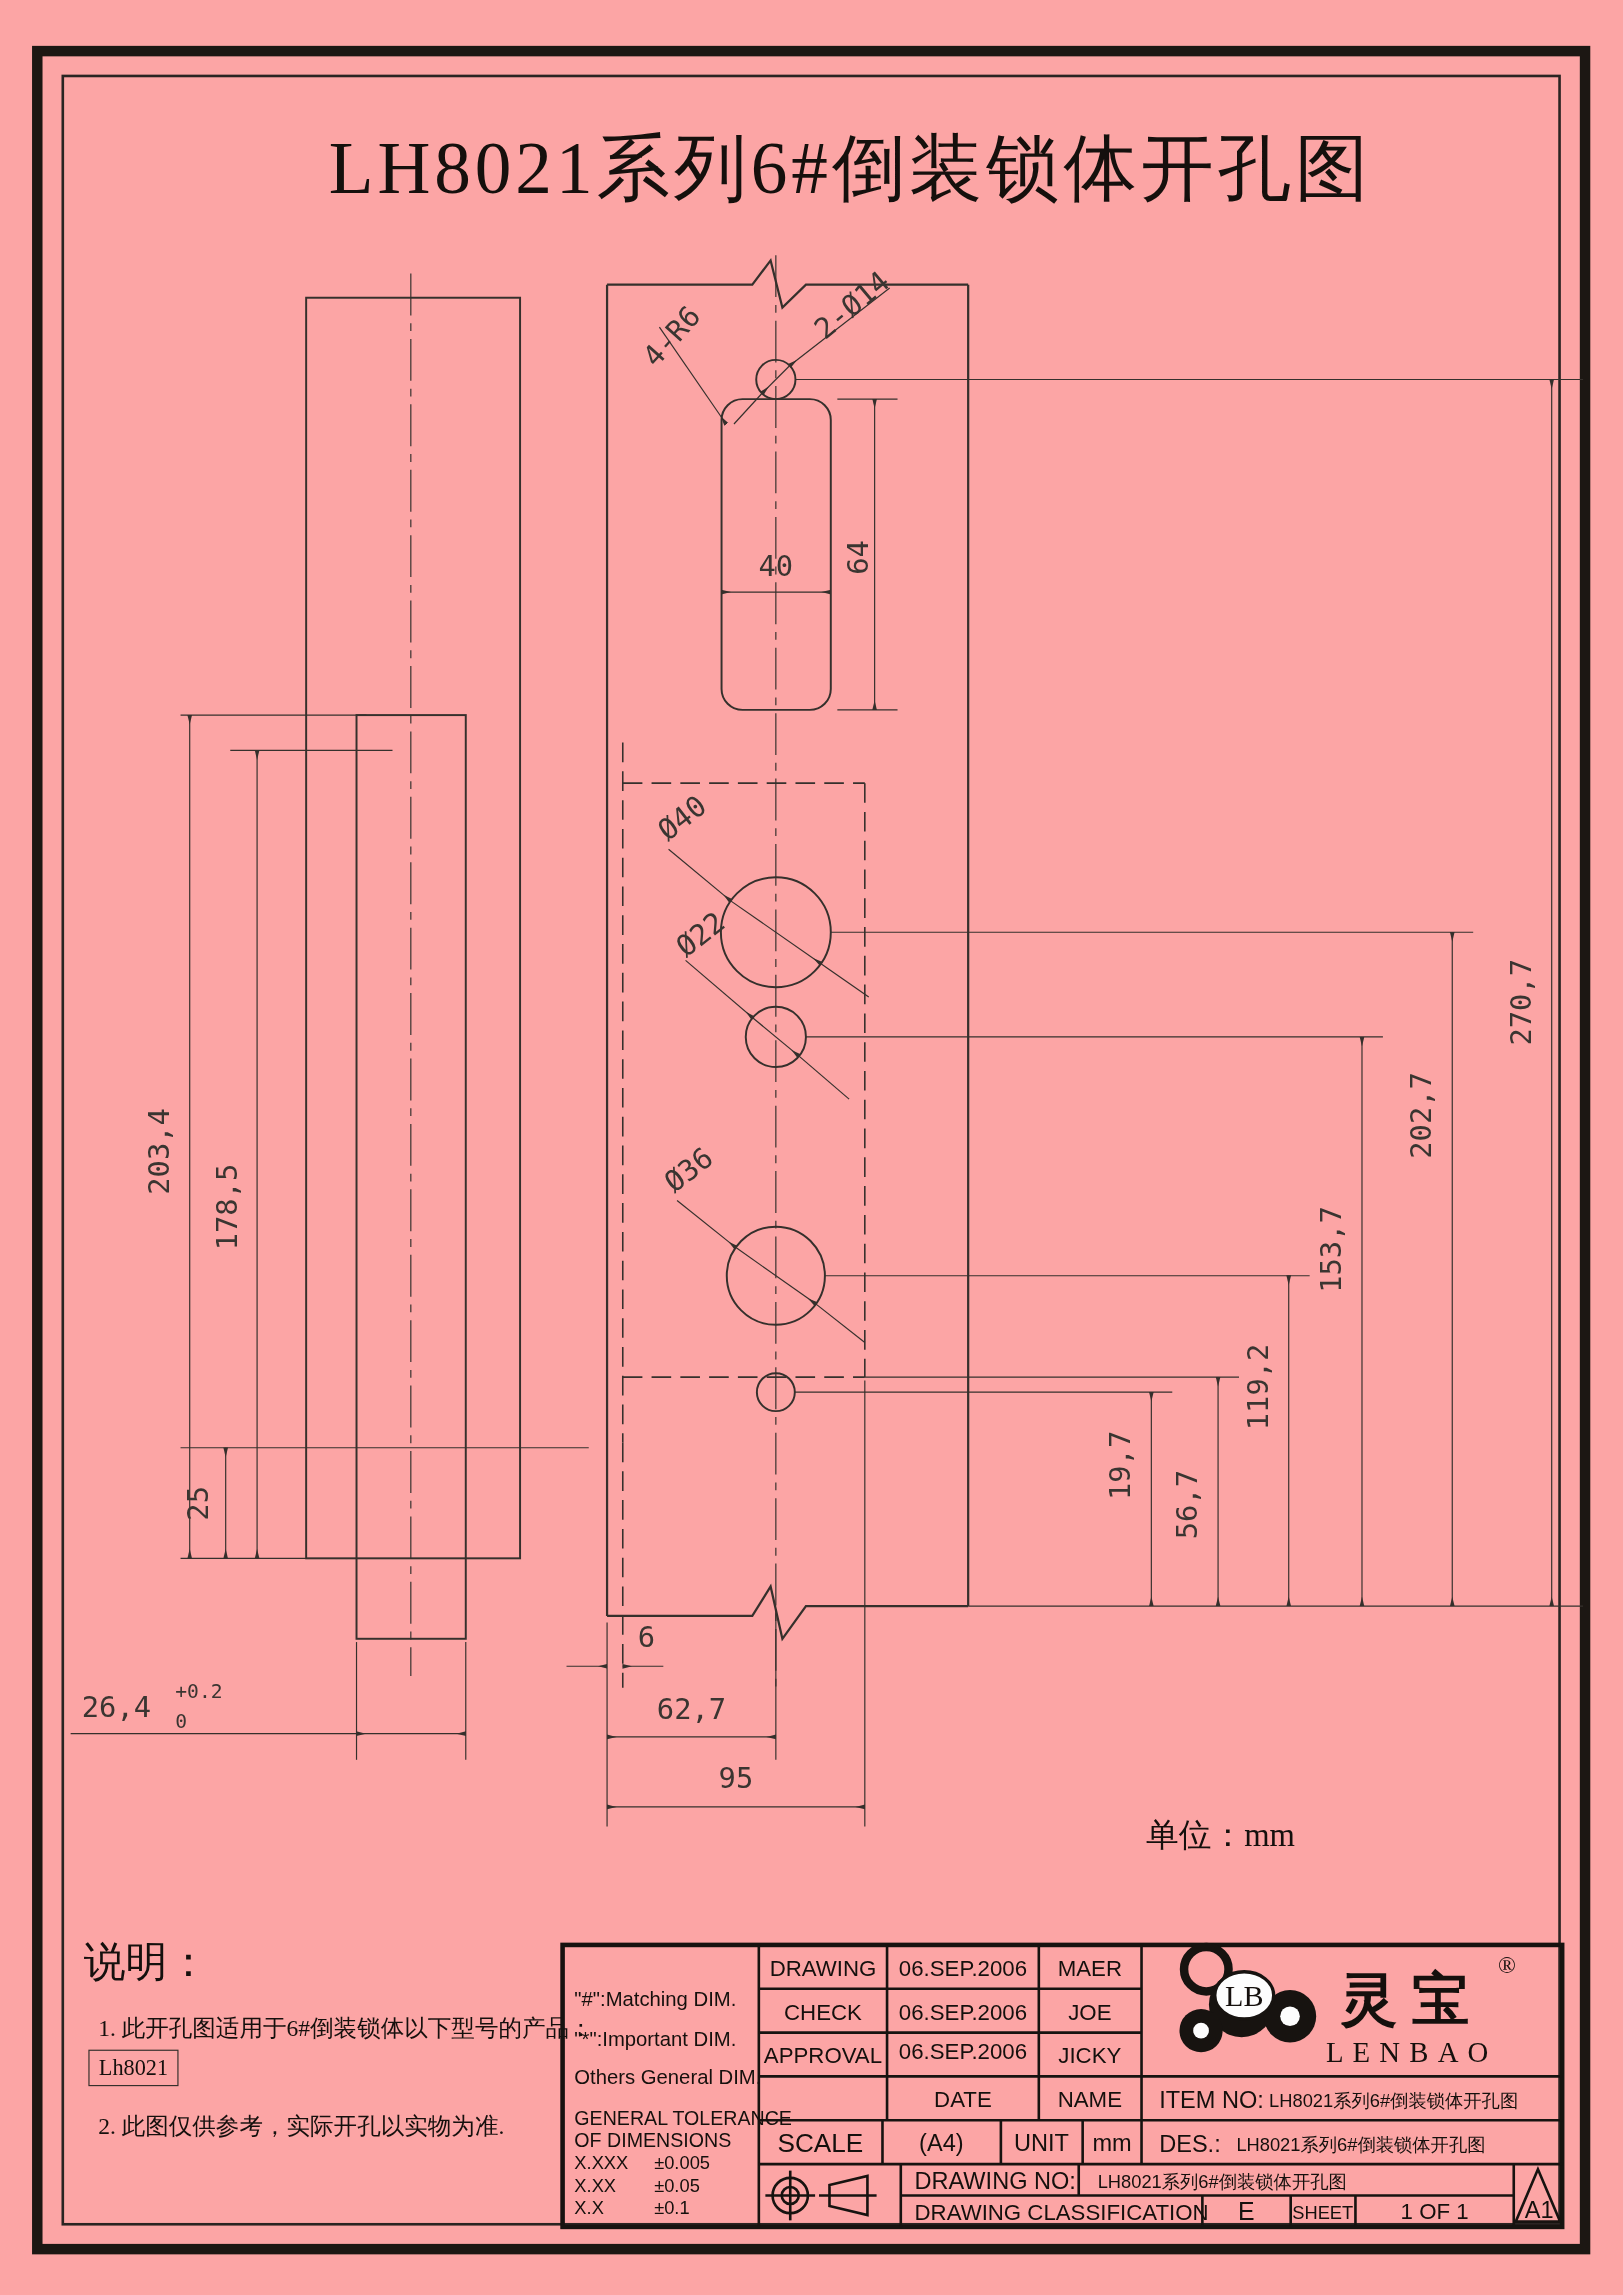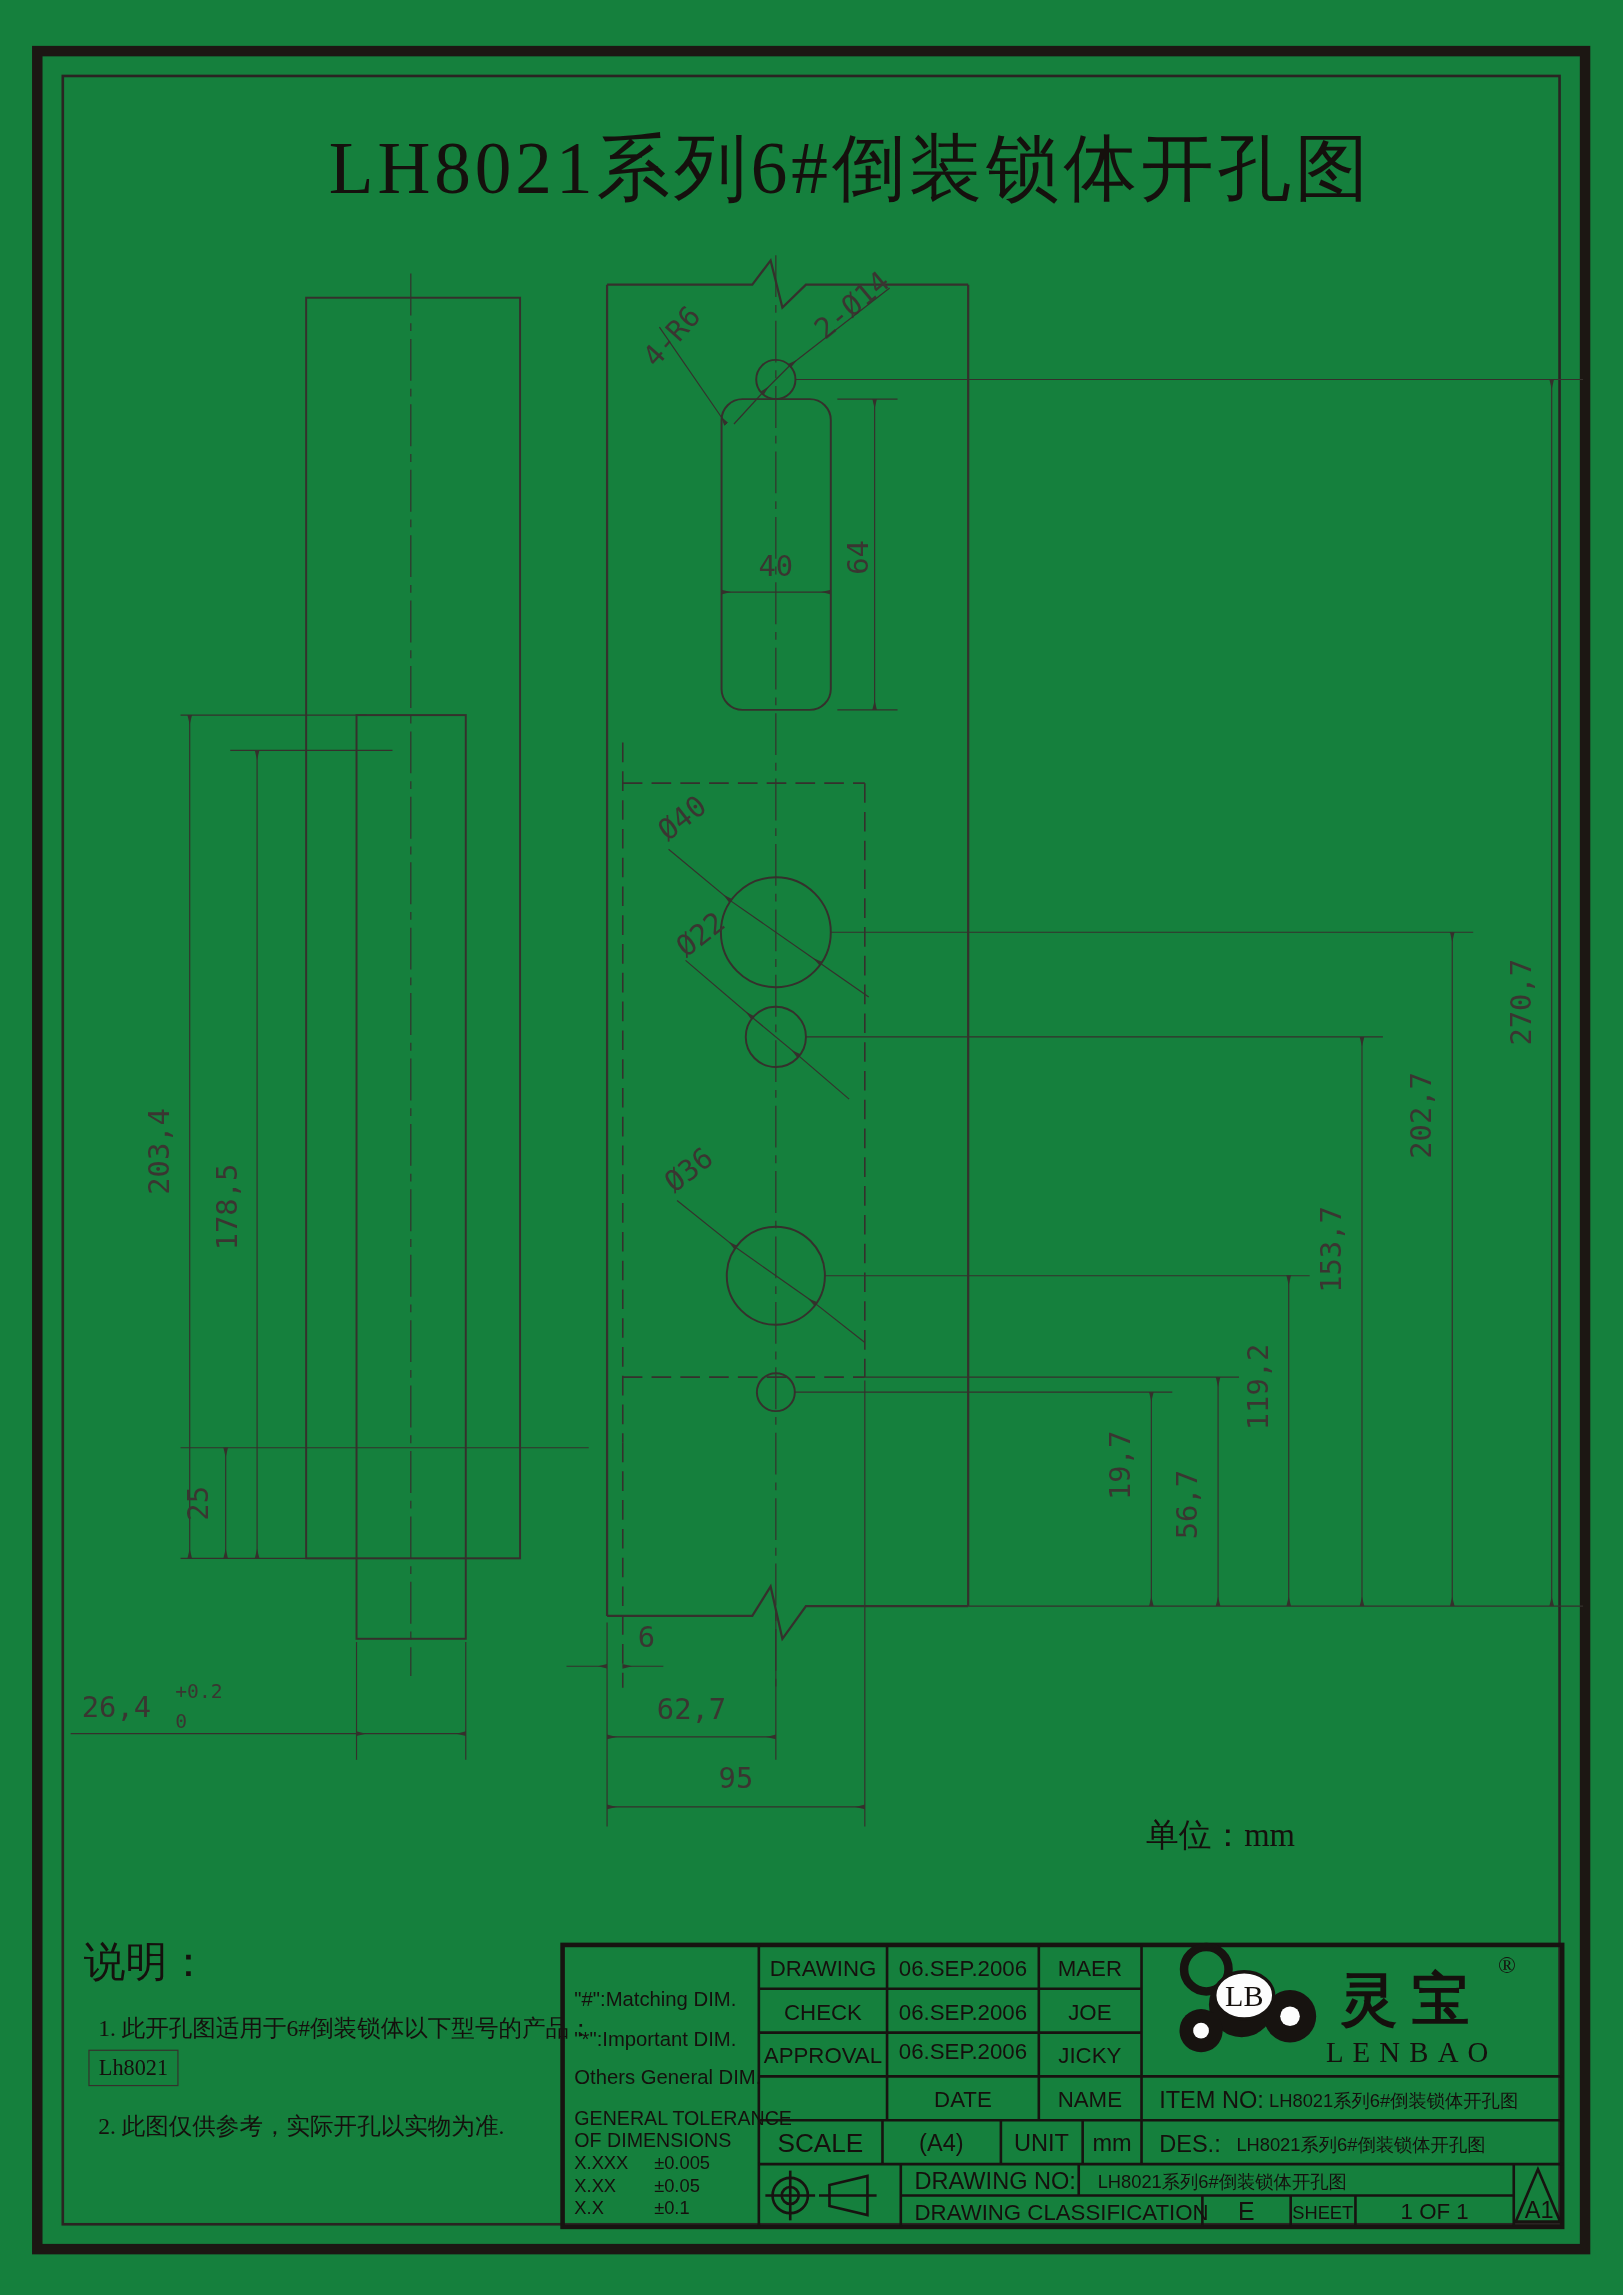--- a/index.html
+++ b/index.html
@@ -1,16 +1,16 @@
 <!DOCTYPE html>
 <html style="font-size:10.5px"><head>
 <meta charset="utf-8">
 <style>
   html,body{margin:0;padding:0;background:#d8d8d8;}
-  .page{width:1623px;height:2295px;background:#15803d;position:relative;margin:0 auto;
+  .page{width:1623px;height:2295px;background:#fca5a5;position:relative;margin:0 auto;
         font-family:"Liberation Sans",sans-serif;}
   svg{display:block;}
   
   .bor  {stroke:#1c1713;stroke-width:16;fill:none;}
   .bor2 {stroke:#2a2422;stroke-width:4;fill:none;}
   .ln   {stroke:#35302c;stroke-width:3;fill:none;}
   .th   {stroke:#35302c;stroke-width:3.4;fill:none;}
   .dim  {stroke:#35302c;stroke-width:1.8;fill:none;}
   .dash {stroke:#35302c;stroke-width:2.4;fill:none;stroke-dasharray:30 14;}
   .cl   {stroke:#35302c;stroke-width:1.8;fill:none;stroke-dasharray:64 12 12 12;}

